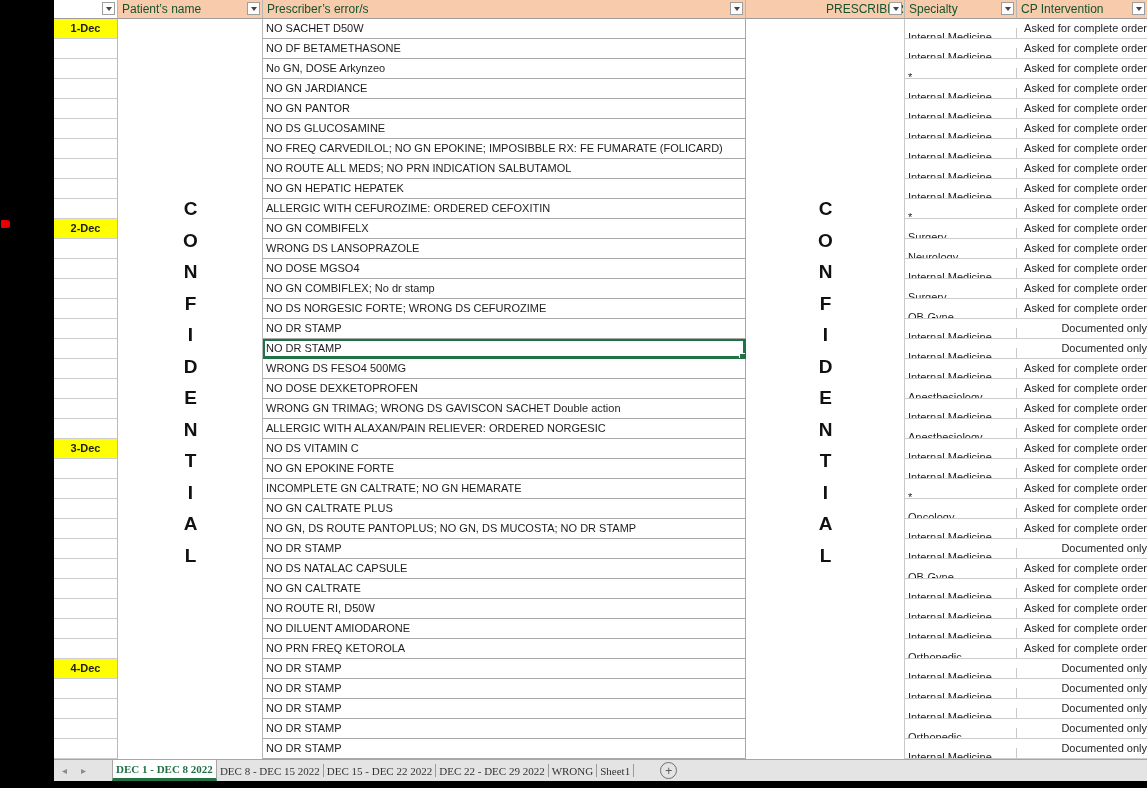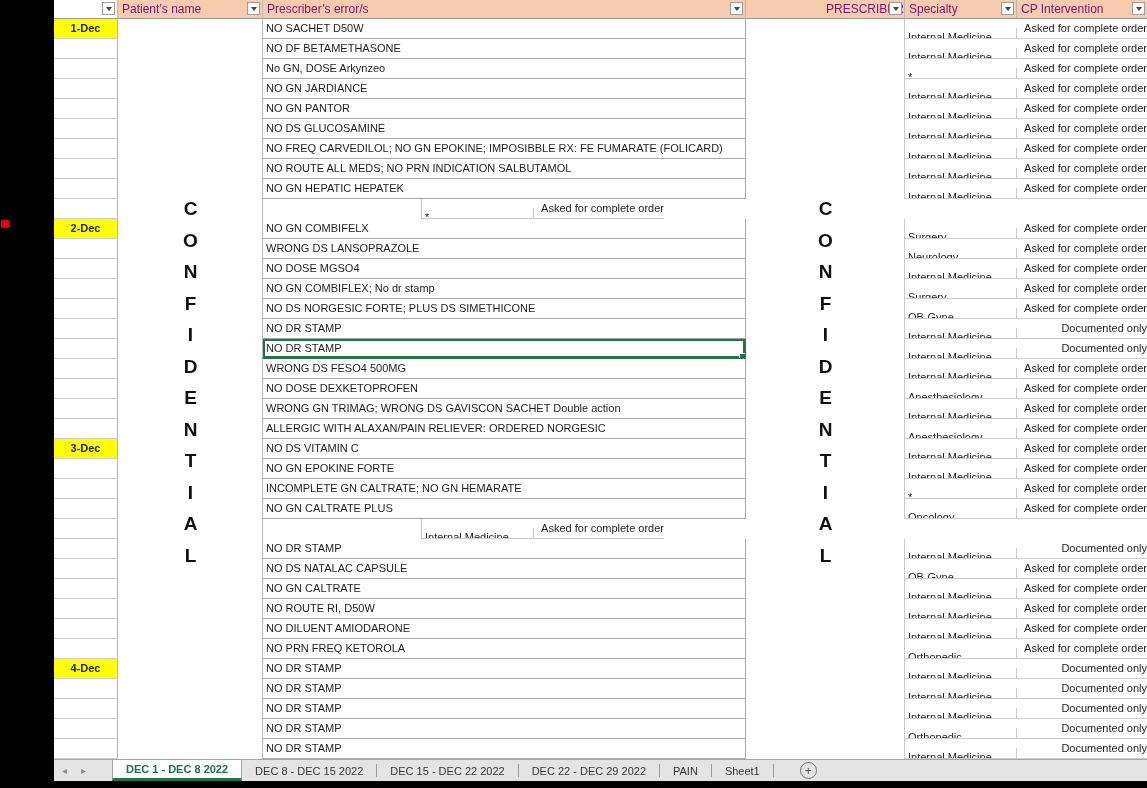--- a/index.html
+++ b/index.html
@@ -23,21 +23,21 @@
   .w-date{width:64px;}
   .w-patient{width:145px;}
   .w-error{width:483px;}
   .w-prescriber{width:159px;text-align:right;}
   .w-specialty{width:112px;}
   .w-intervention{width:130px;}
 
   
   .hcell{box-sizing:border-box;position:relative;background:#F8CBAD;
          border-bottom:1px solid #9a9a9a;border-right:1px solid #b8b8b8;
-         font-size:12px;color:#701a75;line-height:18px;padding-left:4px;
+         font-size:12px;color:#14532d;line-height:18px;padding-left:4px;
          white-space:nowrap;overflow:hidden;}
   .hcell.white{background:#ffffff;}
   .hcell:last-child{border-right:none;}
   .filter-btn{position:absolute;right:2px;top:2px;width:13px;height:13px;
               background:#fdfdfd;border:1px solid #9e9e9e;box-sizing:border-box;
               display:flex;align-items:center;justify-content:center;cursor:pointer;}
   .filter-btn .tri{width:0;height:0;border-left:3px solid transparent;
                    border-right:3px solid transparent;border-top:4px solid #444;}
 
   
@@ -58,21 +58,21 @@
              pointer-events:none;}
   .wm-patient{left:118px;}
   .wm-prescriber{left:746px;width:159px;}
 
   
   .tabbar{position:absolute;left:54px;top:759px;width:1093px;height:22px;
           background:#e4e4e4;border-top:1px solid #a6a6a6;display:flex;
           align-items:stretch;font-size:11px;color:#333;box-sizing:border-box;}
   .tab-nav{display:flex;align-items:center;gap:14px;padding:0 10px 0 8px;width:40px;}
   .tab-nav .arr{color:#8b8b8b;font-size:10px;cursor:default;}
-  .tab{display:flex;align-items:center;padding:0 13px;cursor:pointer;position:relative;}
+  .tab{display:flex;align-items:center;padding:0 3px;cursor:pointer;position:relative;font-family:Liberation Serif, serif;}
   .tab.active{background:#ffffff;color:#1E7145;font-weight:700;
               border-left:1px solid #a6a6a6;border-right:1px solid #a6a6a6;
               border-bottom:3px solid #217346;box-sizing:border-box;}
   .tab-divider{width:1px;height:13px;background:#9a9a9a;align-self:center;}
   .add-sheet{display:flex;align-items:center;margin-left:26px;cursor:pointer;}
   .add-sheet .circ{width:15px;height:15px;border:1px solid #6f6f6f;border-radius:50%;
                    display:flex;align-items:center;justify-content:center;
                    font-size:12px;color:#555;line-height:1;}
 </style>
 </head>
@@ -189,20 +189,21 @@
         <div class="cell c-date w-date"></div>
         <div class="cell c-patient w-patient"></div>
         <div class="cell c-error w-error">NO GN HEPATIC HEPATEK</div>
         <div class="cell c-prescriber w-prescriber"></div>
         <div class="cell c-specialty w-specialty">Internal Medicine</div>
         <div class="cell c-intervention w-intervention">Asked for complete order</div>
       </div>
       <div class="row">
         <div class="cell c-date w-date"></div>
         <div class="cell c-patient w-patient"></div>
+        <div class="cell c-error w-error">ALLERGIC WITH CEFUROZIME: ORDERED CEFOXITIN</div>
         <div class="cell c-prescriber w-prescriber"></div>
         <div class="cell c-specialty w-specialty">*</div>
         <div class="cell c-intervention w-intervention">Asked for complete order</div>
       </div>
       <div class="row">
         <div class="cell c-date w-date has-date">2-Dec</div>
         <div class="cell c-patient w-patient"></div>
         <div class="cell c-error w-error">NO GN COMBIFELX</div>
         <div class="cell c-prescriber w-prescriber"></div>
         <div class="cell c-specialty w-specialty">Surgery</div>
@@ -228,21 +229,21 @@
         <div class="cell c-date w-date"></div>
         <div class="cell c-patient w-patient"></div>
         <div class="cell c-error w-error">NO GN COMBIFLEX; No dr stamp</div>
         <div class="cell c-prescriber w-prescriber"></div>
         <div class="cell c-specialty w-specialty">Surgery</div>
         <div class="cell c-intervention w-intervention">Asked for complete order</div>
       </div>
       <div class="row">
         <div class="cell c-date w-date"></div>
         <div class="cell c-patient w-patient"></div>
-        <div class="cell c-error w-error">NO DS NORGESIC FORTE; PLUS DS SIMETHICONE</div>
+        <div class="cell c-error w-error">NO DS NORGESIC FORTE; WRONG DS CEFUROZIME</div>
         <div class="cell c-prescriber w-prescriber"></div>
         <div class="cell c-specialty w-specialty">OB-Gyne</div>
         <div class="cell c-intervention w-intervention">Asked for complete order</div>
       </div>
       <div class="row">
         <div class="cell c-date w-date"></div>
         <div class="cell c-patient w-patient"></div>
         <div class="cell c-error w-error">NO DR STAMP</div>
         <div class="cell c-prescriber w-prescriber"></div>
         <div class="cell c-specialty w-specialty">Internal Medicine</div>
@@ -316,20 +317,21 @@
         <div class="cell c-date w-date"></div>
         <div class="cell c-patient w-patient"></div>
         <div class="cell c-error w-error">NO GN CALTRATE PLUS</div>
         <div class="cell c-prescriber w-prescriber"></div>
         <div class="cell c-specialty w-specialty">Oncology</div>
         <div class="cell c-intervention w-intervention">Asked for complete order</div>
       </div>
       <div class="row">
         <div class="cell c-date w-date"></div>
         <div class="cell c-patient w-patient"></div>
+        <div class="cell c-error w-error">NO GN, DS ROUTE PANTOPLUS; NO GN, DS MUCOSTA; NO DR STAMP</div>
         <div class="cell c-prescriber w-prescriber"></div>
         <div class="cell c-specialty w-specialty">Internal Medicine</div>
         <div class="cell c-intervention w-intervention">Asked for complete order</div>
       </div>
       <div class="row">
         <div class="cell c-date w-date"></div>
         <div class="cell c-patient w-patient"></div>
         <div class="cell c-error w-error">NO DR STAMP</div>
         <div class="cell c-prescriber w-prescriber"></div>
         <div class="cell c-specialty w-specialty">Internal Medicine</div>
@@ -453,21 +455,21 @@
     <span class="arr">▸</span>
   </div>
   <div id="tabs" style="display:flex;align-items:stretch;">
       <div class="tab active">DEC 1 - DEC 8 2022</div>
       <div class="tab">DEC 8 - DEC 15 2022</div>
       <div class="tab-divider"></div>
       <div class="tab">DEC 15 - DEC 22 2022</div>
       <div class="tab-divider"></div>
       <div class="tab">DEC 22 - DEC 29 2022</div>
       <div class="tab-divider"></div>
-      <div class="tab">PAIN</div>
+      <div class="tab">WRONG</div>
       <div class="tab-divider"></div>
       <div class="tab">Sheet1</div>
       <div class="tab-divider"></div>
     </div>
   <div class="add-sheet">
     <span class="circ">
         <span>+</span>
       </span>
   </div>
 </div>

